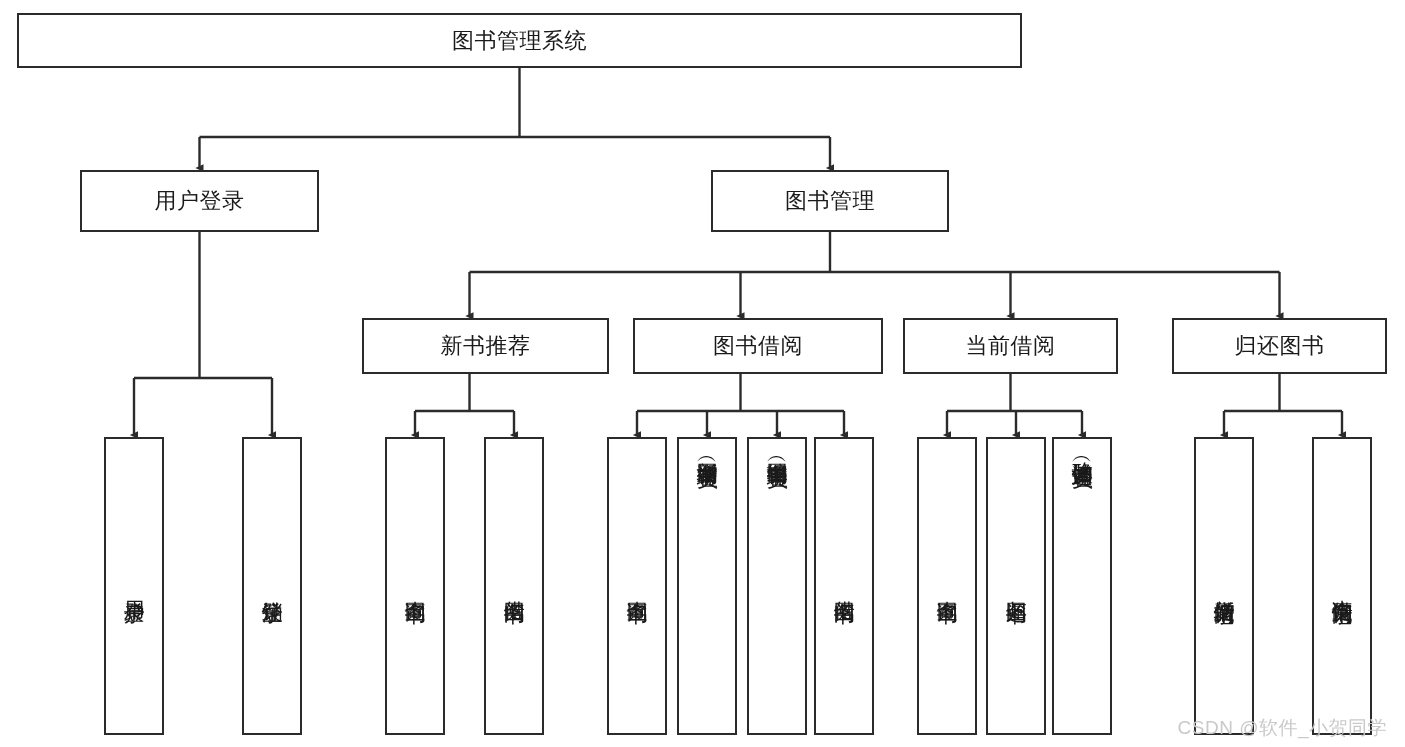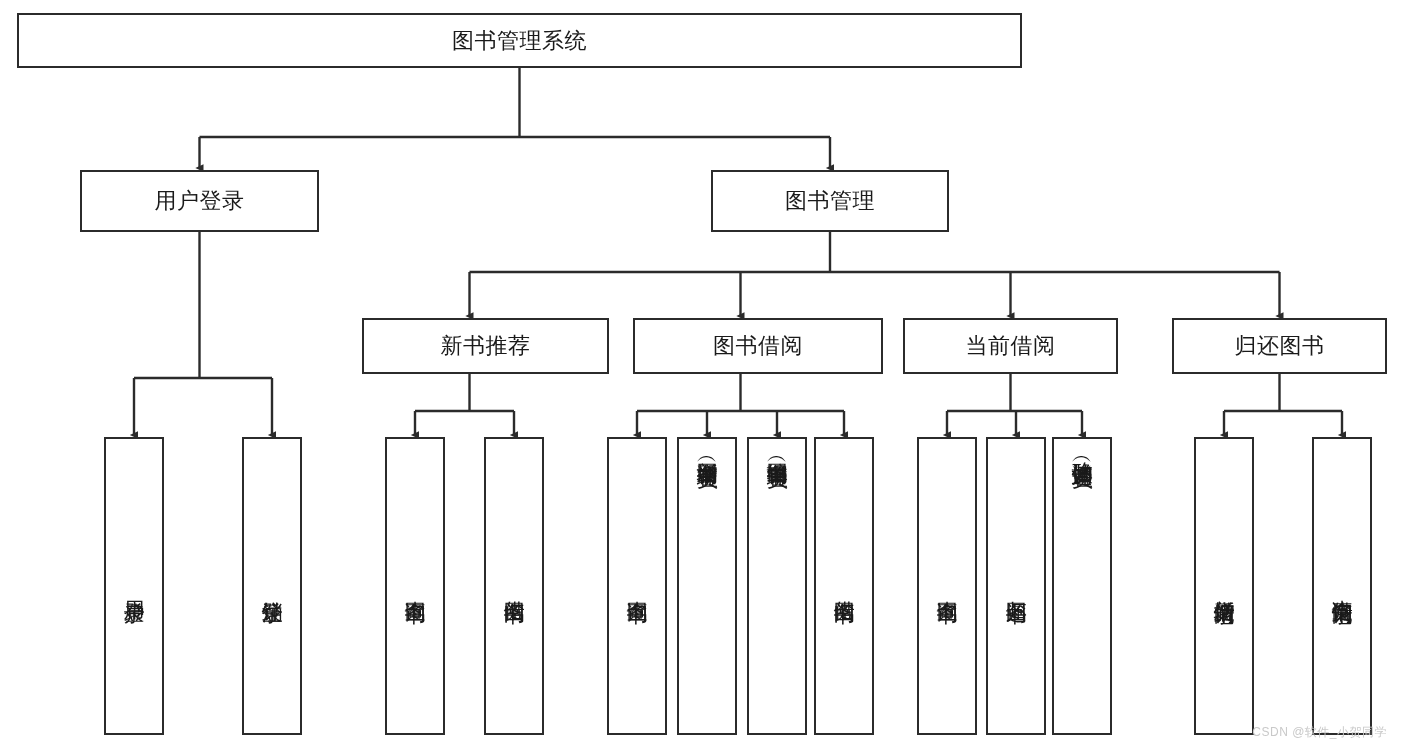--- a/index.html
+++ b/index.html
@@ -59,21 +59,21 @@
     padding-top: 6px;
   }
   .node-box.vertical.vcenter {
     align-items: center;
     padding-top: 0;
   }
   .watermark {
     position: absolute;
     right: 18px;
     bottom: 6px;
-    font-size: 12px;
+    font-size: 19px;
     color: #c9c9c9;
     white-space: nowrap;
     letter-spacing: 0.5px;
     text-align: right;
   }
 </style>
 </head>
 <body>
 
 <div id="diagram-root">

